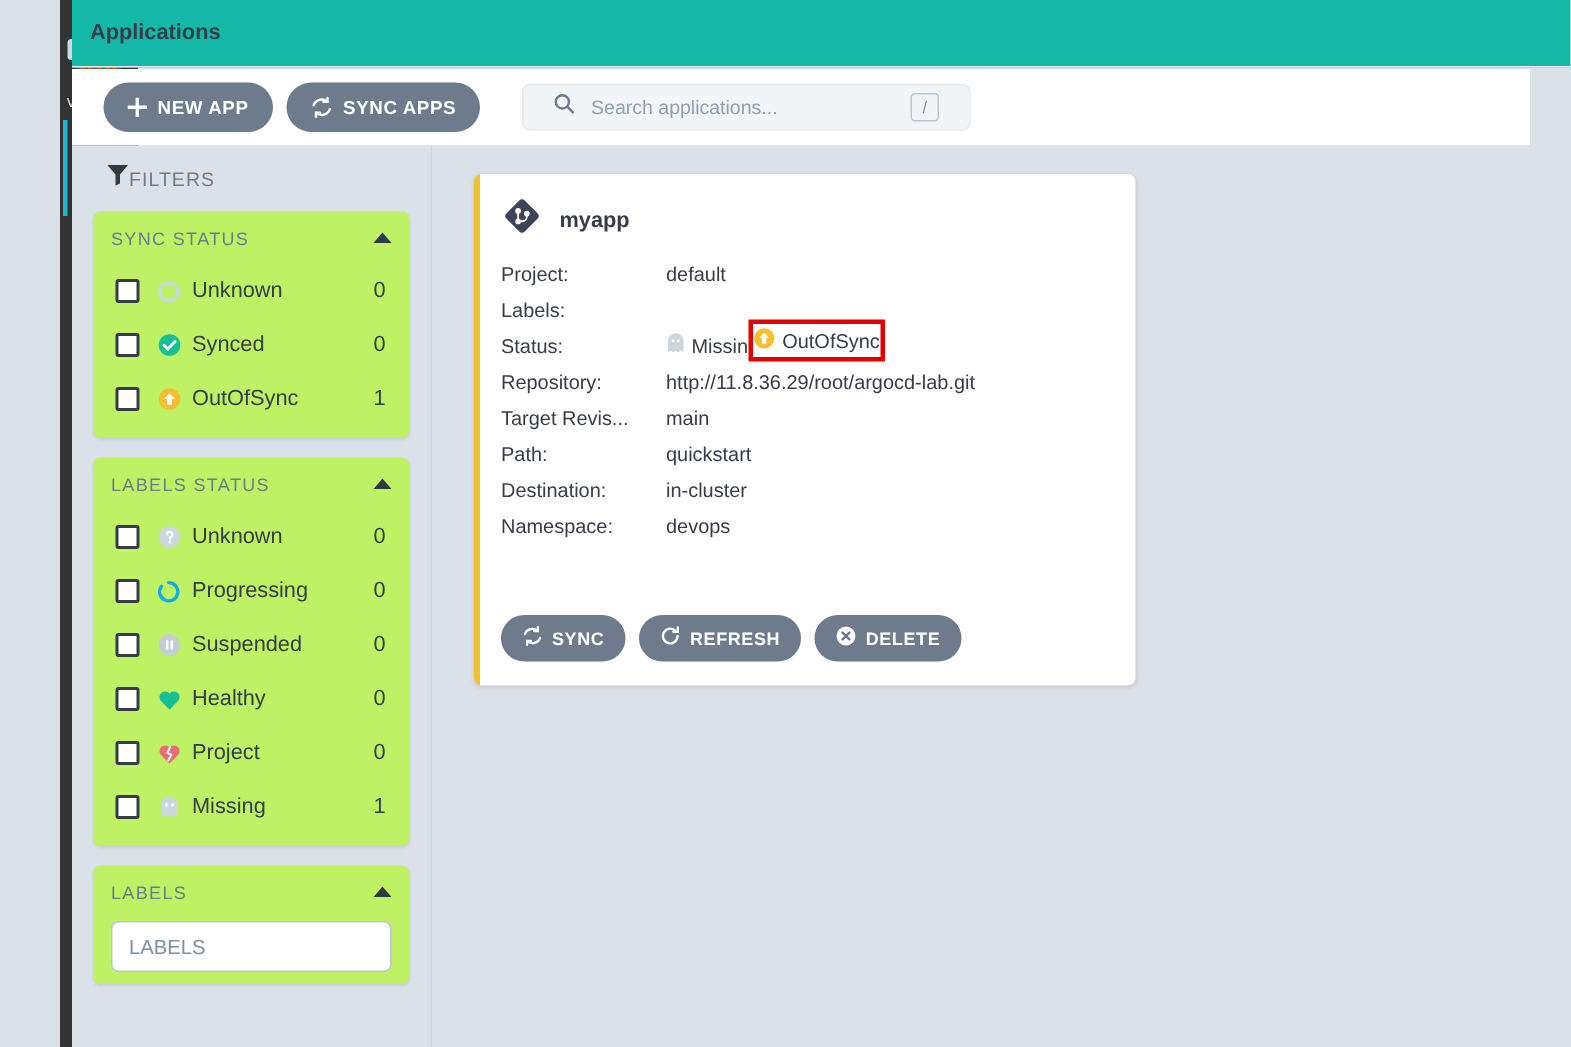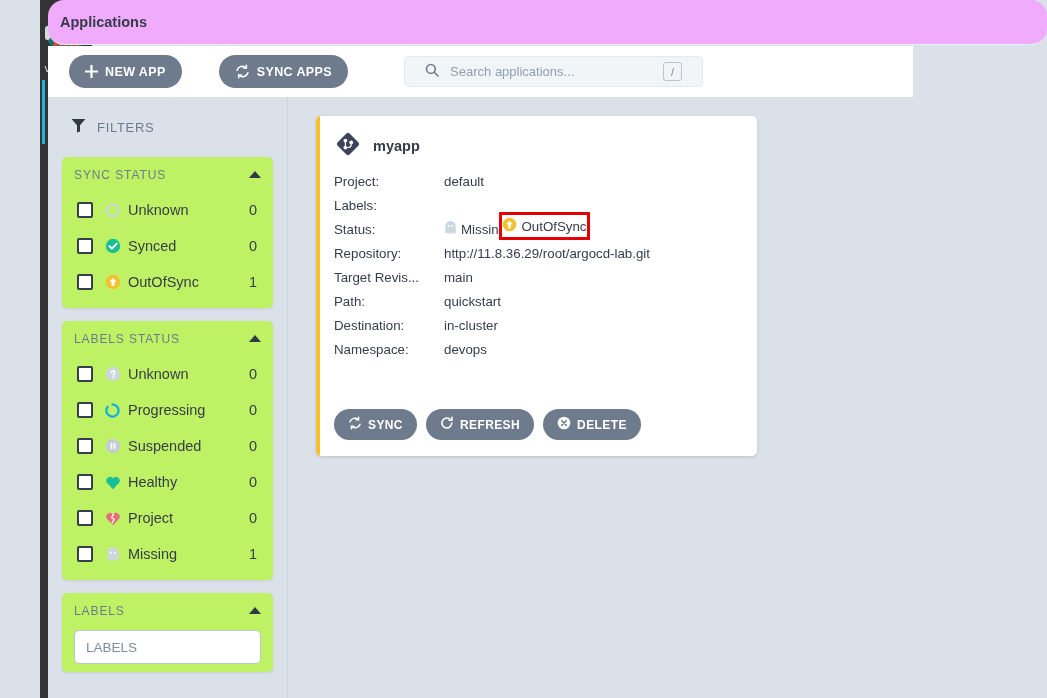--- a/index.html
+++ b/index.html
@@ -54,39 +54,38 @@
     position: absolute; left: 0; top: 0;
     width: 3px; height: 64px;
     background: #1fb6d6;
   }
   .rail-item svg { display: block; }
 
   
   .header {
     position: absolute; left: 48px; top: 0;
     width: 999px; height: 45px;
-    background: #f0abfc;
+    background: #14b8a6;
     border-bottom: 1px solid #e8eef3;
-    display: flex; align-items: center; border-radius: 16px;
+    display: flex; align-items: center;
   }
   .header-title {
     margin-left: 12px;
     font-size: 14.5px;
     font-weight: bold;
     color: #363c4a;
   }
 
   
   .toolbar {
     position: absolute; left: 48px; top: 46px;
-    width: 865px; height: 51px;
+    width: 972px; height: 51px;
     background: #ffffff;
     display: flex; align-items: center;
     padding-left: 21px;
-    gap: 28px;
   }
   .btn {
     display: inline-flex; align-items: center; justify-content: center;
     gap: 7px;
     height: 33px;
     padding: 0 16px;
     border-radius: 17px;
     background: #6d7b8d;
     color: #ffffff;
     font-size: 12.5px;
@@ -133,22 +132,21 @@
   .filters-pane {
     position: absolute; left: 48px; top: 97px;
     width: 240px; height: 601px;
     background: #dbe1e8;
     border-right: 1px solid #ccd5de;
     overflow: hidden;
     padding: 0 14px;
   }
   .filters-head {
     display: flex; align-items: center;
-    height: 60px;
-    gap: 11px;
+    height: 44px;
     padding-left: 9px;
   }
   .filters-head-label {
     font-size: 13px;
     color: #6d7b8d;
     letter-spacing: 0.7px;
   }
 
   .fcard {
     background: #bef264;

